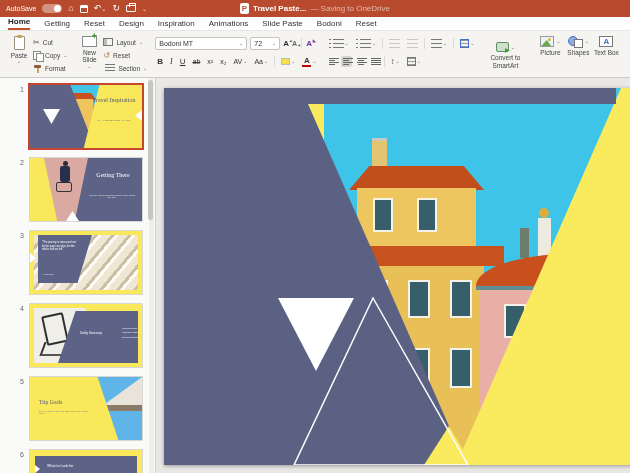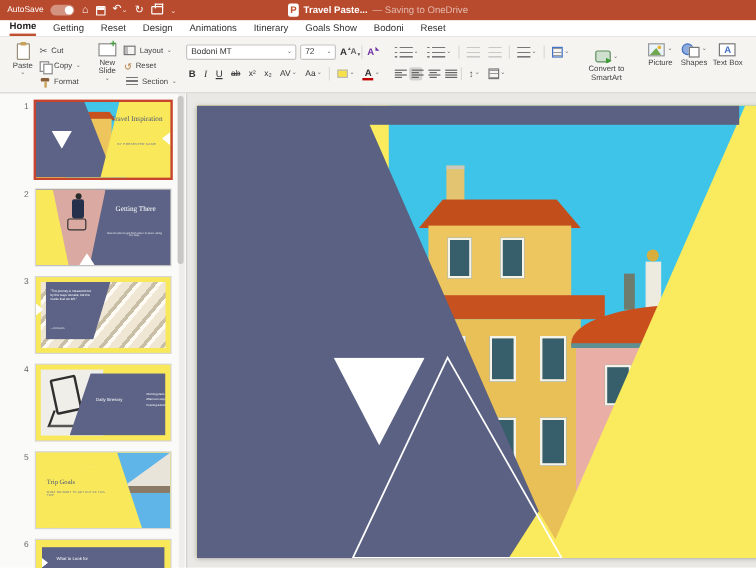--- a/index.html
+++ b/index.html
@@ -204,23 +204,23 @@
     <span class="tb-title">Travel Paste...</span>
     <span class="tb-sub">— Saving to OneDrive</span>
   </div>
 </div>
 
 <div class="menubar">
   <span class="menu-item active">Home</span>
   <span class="menu-item">Getting</span>
   <span class="menu-item">Reset</span>
   <span class="menu-item">Design</span>
+  <span class="menu-item">Inspiration</span>
   <span class="menu-item">Animations</span>
-  <span class="menu-item">Itinerary</span>
-  <span class="menu-item">Goals Show</span>
+  <span class="menu-item">Slide Paste</span>
   <span class="menu-item">Bodoni</span>
   <span class="menu-item">Reset</span>
 </div>
 
 <div class="ribbon">
 
   <div class="rgroup">
     <div class="bigbtn">
       <span class="ic-paste"></span>
       <span class="lbl">Paste</span>

